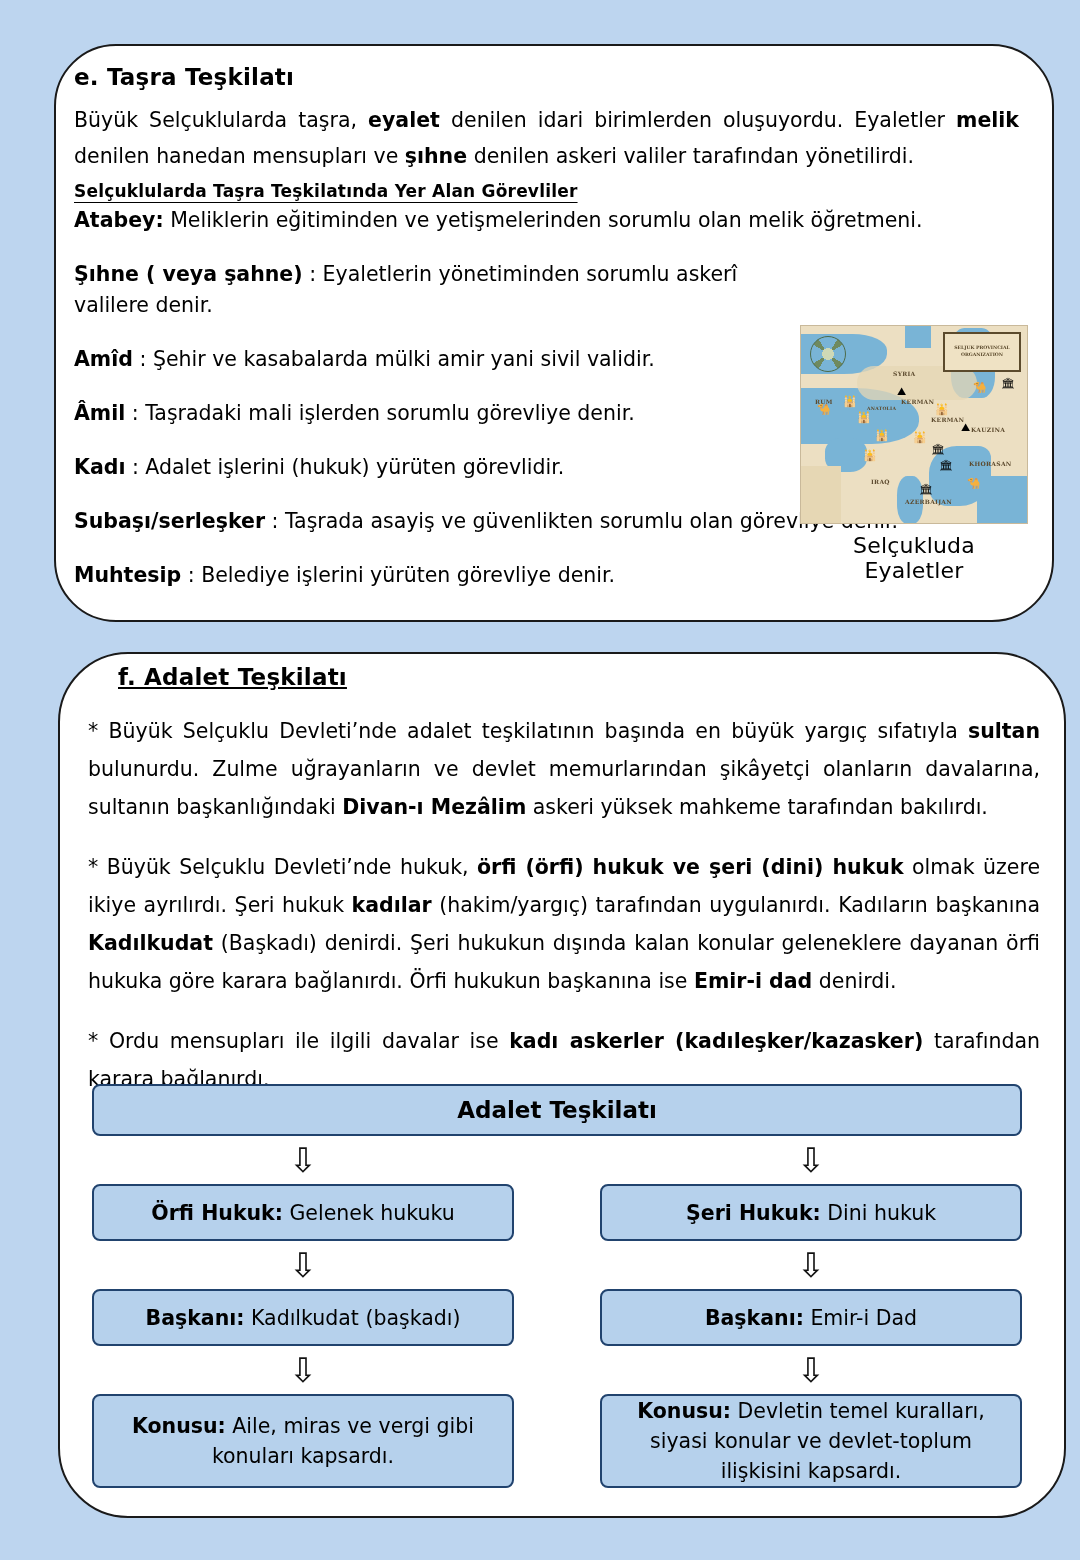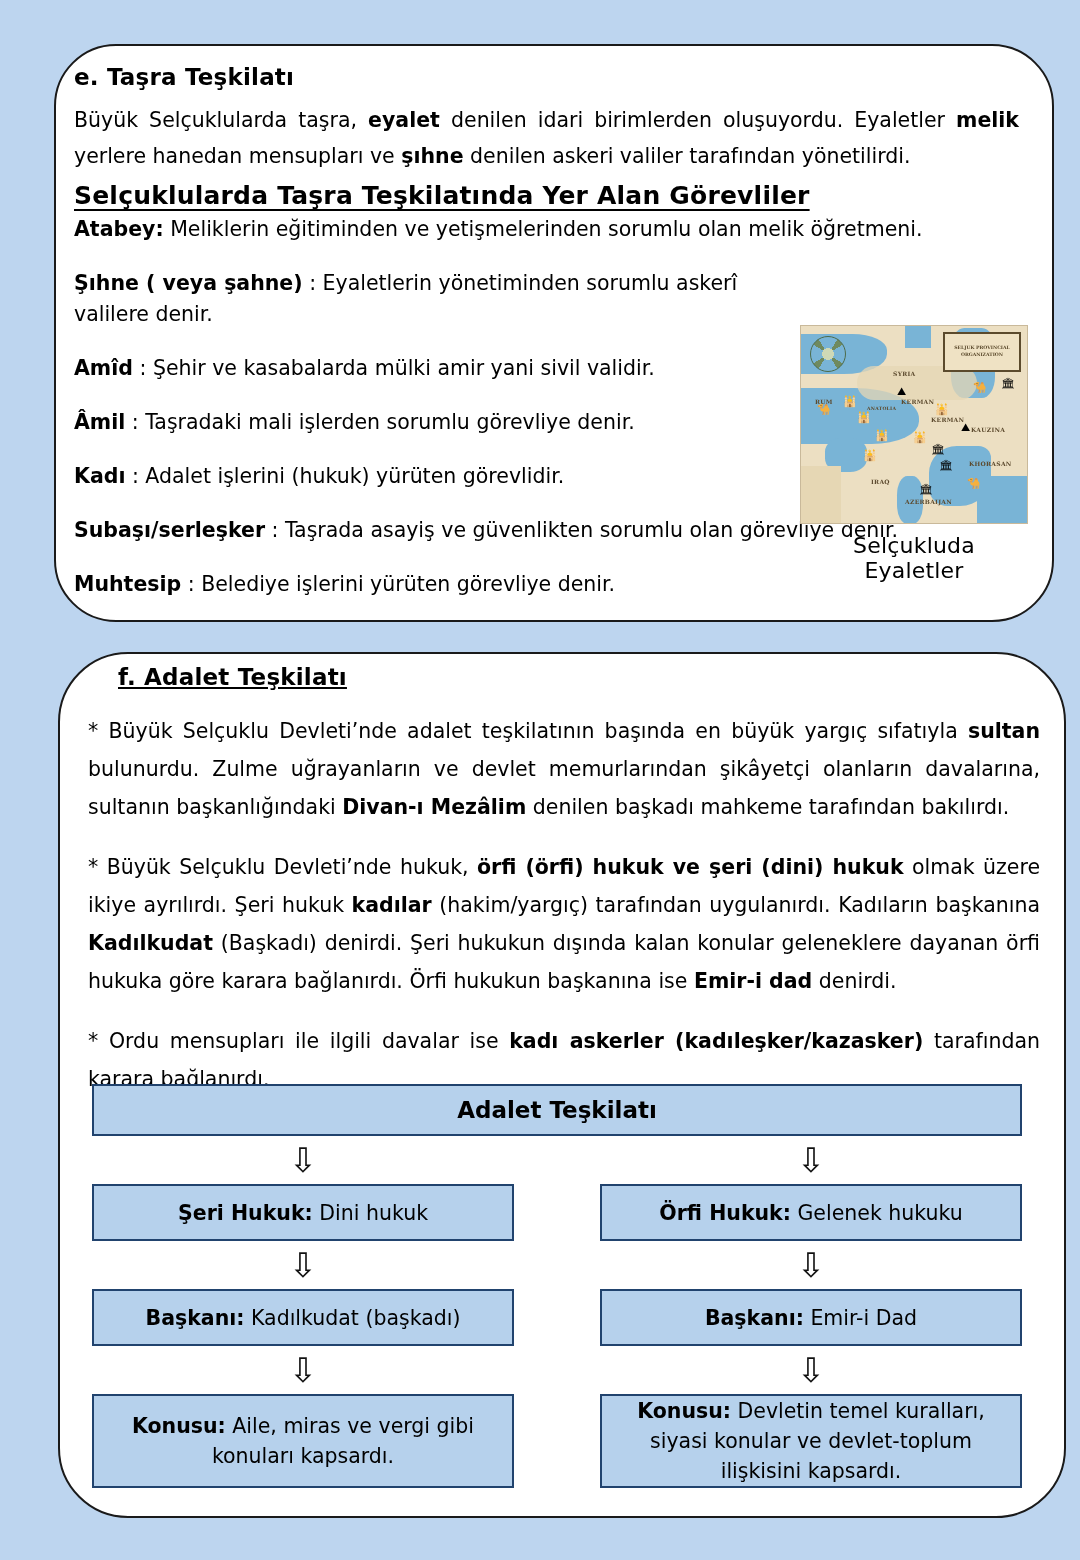--- a/index.html
+++ b/index.html
@@ -70,21 +70,21 @@
     font-size: 20.5px;
     line-height: 36px;
     margin: 0;
   }
   .p-plain {
     font-size: 20.5px;
     line-height: 33px;
     margin: 0;
   }
   .underline-head {
-    font-size: 25px;
+    font-size: 17px;
     font-weight: bold;
     text-decoration: underline;
     text-underline-offset: 5px;
     margin: 7px 0 4px 0;
     letter-spacing: .2px;
   }
   .role-line {
     font-size: 20.5px;
     margin: 0 0 0 0;
     line-height: 31px;
@@ -133,21 +133,21 @@
   
   #flow {
     position: absolute;
     left: 32px;
     top: 430px;
     width: 930px;
   }
   .flow-box {
     background: #b6d1ec;
     border: 2.5px solid #21436e;
-    border-radius: 0;
+    border-radius: 8px;
     box-sizing: border-box;
     display: flex;
     align-items: center;
     justify-content: center;
     text-align: center;
     font-size: 20.5px;
     line-height: 30px;
     padding: 4px 12px;
   }
   #box-root {
@@ -205,21 +205,21 @@
 <body>
 
 <div class="card" id="card-tasra">
 
   <div class="sec-title" id="tasra-title">e. Taşra Teşkilatı</div>
 
   <div class="tasra-body">
 
 
     <p class="p-just" style="width:945px;">
-      <span>Büyük Selçuklularda taşra, </span><b>eyalet</b><span> denilen idari birimlerden oluşuyordu. Eyaletler </span><b>melik</b><span> yerlere hanedan mensupları ve </span><b>şıhne</b><span> denilen askeri valiler tarafından yönetilirdi.</span>
+      <span>Büyük Selçuklularda taşra, </span><b>eyalet</b><span> denilen idari birimlerden oluşuyordu. Eyaletler </span><b>melik</b><span> denilen hanedan mensupları ve </span><b>şıhne</b><span> denilen askeri valiler tarafından yönetilirdi.</span>
     </p>
 
     <p class="underline-head">Selçuklularda Taşra Teşkilatında Yer Alan Görevliler</p>
 
 
     <p class="role-line">
       <b>Atabey:</b><span> Meliklerin eğitiminden ve yetişmelerinden sorumlu olan melik öğretmeni.</span>
     </p>
 
     <p class="role-line role-spaced role-narrow">
@@ -294,21 +294,21 @@
   </figure>
 </div>
 
 <div class="card" id="card-adalet">
 
   <div class="sec-title" id="adalet-title">f. Adalet Teşkilatı</div>
 
   <div class="adalet-body">
 
     <p class="p-just">
-      <span>* Büyük Selçuklu Devleti’nde adalet teşkilatının başında en büyük yargıç sıfatıyla </span><b>sultan</b><span> bulunurdu. Zulme uğrayanların ve devlet memurlarından şikâyetçi olanların davalarına, sultanın başkanlığındaki </span><b>Divan-ı Mezâlim</b><span> denilen başkadı mahkeme tarafından bakılırdı.</span>
+      <span>* Büyük Selçuklu Devleti’nde adalet teşkilatının başında en büyük yargıç sıfatıyla </span><b>sultan</b><span> bulunurdu. Zulme uğrayanların ve devlet memurlarından şikâyetçi olanların davalarına, sultanın başkanlığındaki </span><b>Divan-ı Mezâlim</b><span> askeri yüksek mahkeme tarafından bakılırdı.</span>
     </p>
 
     <p class="p-just">
       <span>* Büyük Selçuklu Devleti’nde hukuk, </span><b>örfi (örfi) hukuk ve şeri (dini) hukuk</b><span> olmak üzere ikiye ayrılırdı. Şeri hukuk </span><b>kadılar</b><span> (hakim/yargıç) tarafından uygulanırdı. Kadıların başkanına </span><b>Kadılkudat</b><span> (Başkadı) denirdi. Şeri hukukun dışında kalan konular geleneklere dayanan örfi hukuka göre karara bağlanırdı. Örfi hukukun başkanına ise </span><b>Emir-i dad</b><span> denirdi.</span>
     </p>
 
     <p class="p-just" style="margin-bottom:0;">
       <span>* Ordu mensupları ile ilgili davalar ise </span><b>kadı askerler (kadıleşker/kazasker)</b><span> tarafından karara bağlanırdı.</span>
     </p>
   </div>
@@ -316,28 +316,28 @@
   <div id="flow">
 
     <div class="flow-box" id="box-root">Adalet Teşkilatı</div>
 
     <div class="arrow-cols">
       <div class="arrow-cell">⇩</div>
       <div class="arrow-cell">⇩</div>
     </div>
 
     <div class="flow-cols">
+      <div class="flow-col right">
+        <div class="flow-box h-60">
+          <span><b>Örfi Hukuk:</b><span> Gelenek hukuku</span></span>
+        </div>
+      </div>
       <div class="flow-col">
         <div class="flow-box h-60">
           <span><b>Şeri Hukuk:</b><span> Dini hukuk</span></span>
-        </div>
-      </div>
-      <div class="flow-col right">
-        <div class="flow-box h-60">
-          <span><b>Örfi Hukuk:</b><span> Gelenek hukuku</span></span>
         </div>
       </div>
     </div>
 
     <div class="arrow-cols">
       <div class="arrow-cell">⇩</div>
       <div class="arrow-cell">⇩</div>
     </div>
 
     <div class="flow-cols">

